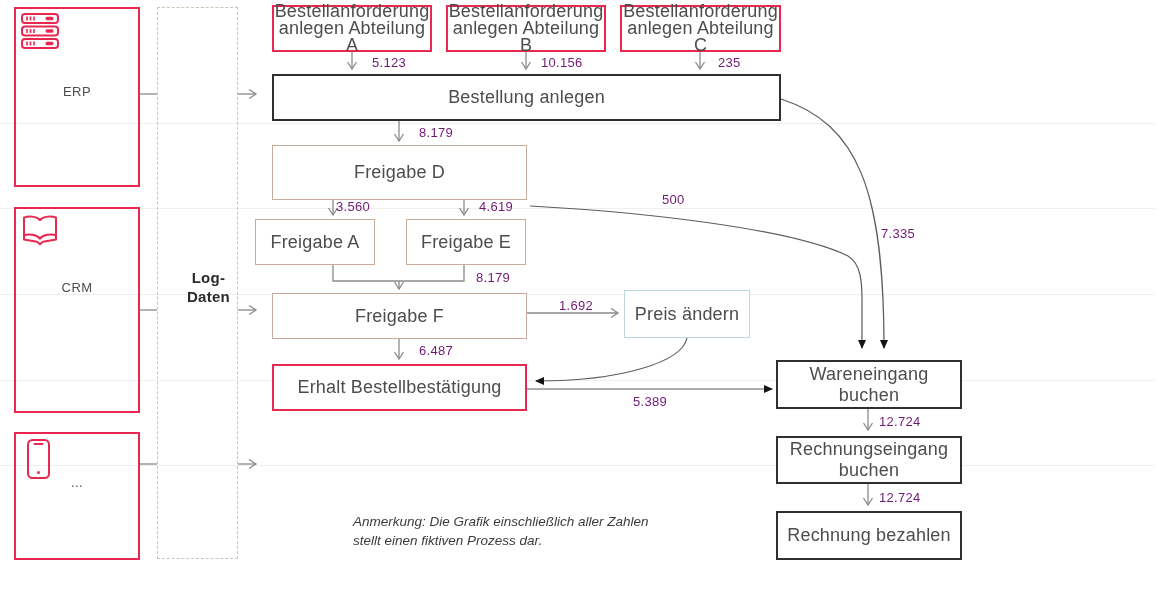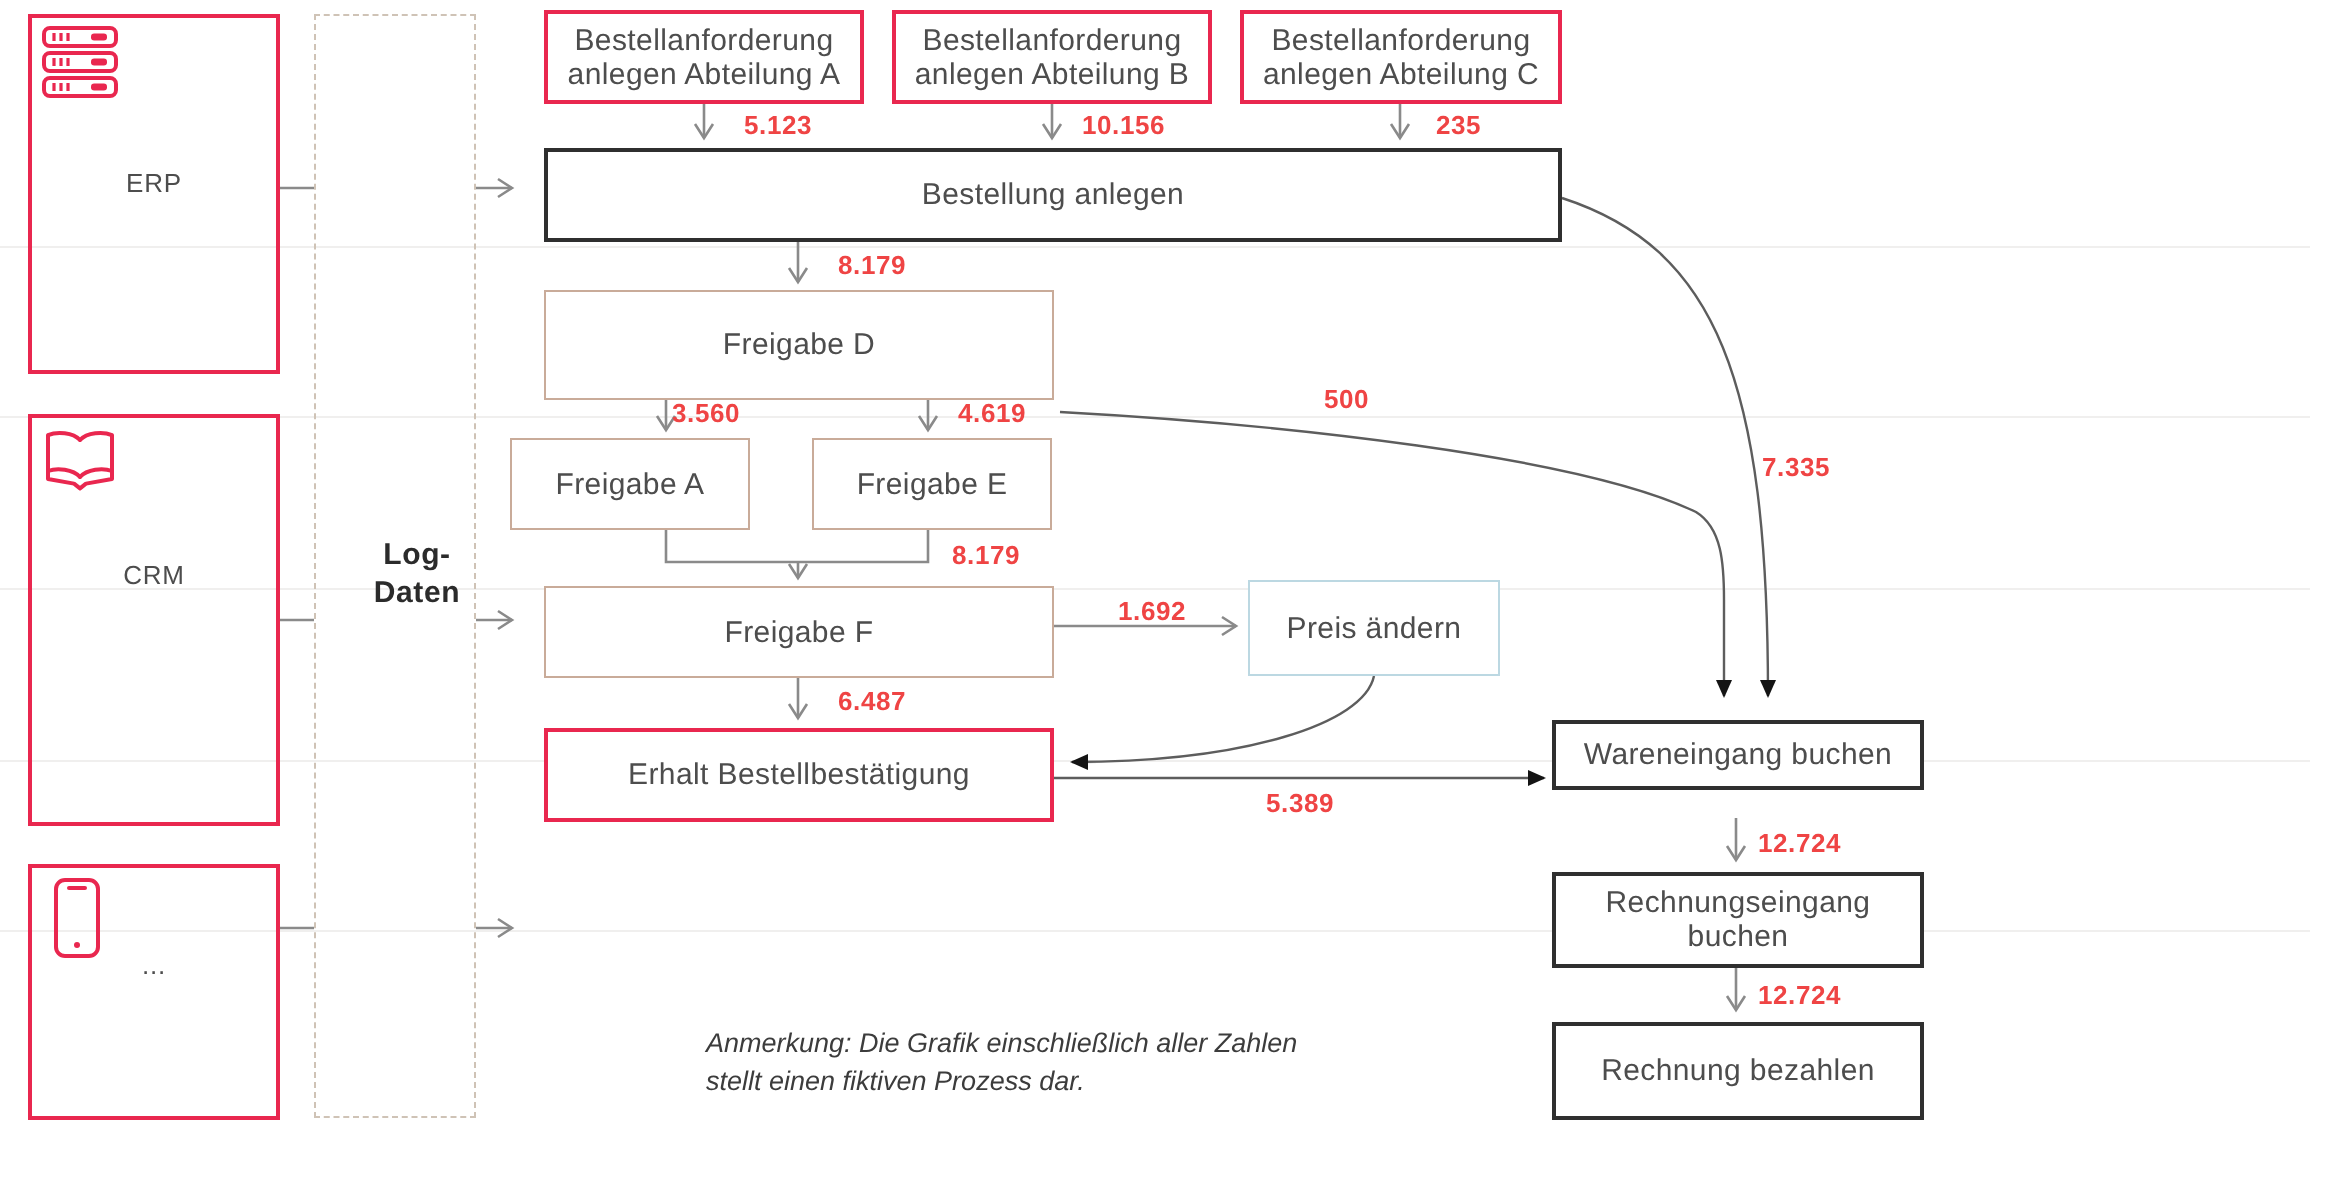--- a/index.html
+++ b/index.html
@@ -3,32 +3,32 @@
 <meta charset="utf-8">
 <style>
   html,body{margin:0;padding:0;background:#fff;}
   .stage{
     position:relative;width:1170px;height:595px;background:#fff;overflow:hidden;
     font-family:"Liberation Sans",sans-serif;color:#4d4d4d;
   }
   .grid{position:absolute;left:0;width:1155px;height:1px;background:#f0efee;}
   svg.edges{position:absolute;left:0;top:0;z-index:2;}
   .box{position:absolute;z-index:3;display:flex;align-items:center;justify-content:center;
-       text-align:center;font-size:15px;letter-spacing:.2px;color:#4d4d4d;background:#fff;box-sizing:border-box;}
+       text-align:center;font-size:18px;letter-spacing:.2px;color:#4d4d4d;background:#fff;box-sizing:border-box;}
   .box.transparent{background:transparent;}
   .b-red{border:2px solid #e9274f;}
   .b-dark{border:2px solid #2f2f2f;}
   .b-tan{border:1.5px solid #c9ab99;}
   .b-blue{border:1.5px solid #bcd8e2;}
   .b-dash{border:1px dashed #cfc3b6;}
   .two-line{line-height:17px;}
   .sysbox{z-index:3;}
   .syslabel{position:absolute;z-index:4;transform:translateX(-50%);font-size:13px;color:#4d4d4d;letter-spacing:.4px;}
   .icon{position:absolute;z-index:4;}
-  .num{position:absolute;z-index:5;font-size:13px;font-weight:bold;color:#ef4444;letter-spacing:.3px;white-space:nowrap;}
+  .num{position:absolute;z-index:5;font-size:13px;font-weight:normal;color:#701a75;letter-spacing:.3px;white-space:nowrap;}
   .logdaten{position:absolute;z-index:4;text-align:center;font-weight:bold;font-size:15px;line-height:19px;color:#2b2b2b;letter-spacing:.3px;}
   .note{position:absolute;z-index:4;font-style:italic;font-size:13.5px;line-height:19px;color:#3c3c3c;}
 </style>
 </head>
 <body>
 
 <div class="stage">
 
   <div class="grid" style="top:123px"></div>
   <div class="grid" style="top:208px"></div>
@@ -154,21 +154,21 @@
   </div>
   <div class="box b-tan" style="left:272px;top:293px;width:255px;height:46px;">
     <span>Freigabe F</span>
   </div>
   <div class="box b-blue" style="left:624px;top:290px;width:126px;height:48px;">
     <span>Preis ändern</span>
   </div>
   <div class="box b-red" style="left:272px;top:364px;width:255px;height:47px;">
     <span>Erhalt Bestellbestätigung</span>
   </div>
-  <div class="box b-dark" style="left:776px;top:360px;width:186px;height:35px;">
+  <div class="box b-dark" style="left:776px;top:360px;width:186px;height:49px;">
     <span>Wareneingang buchen</span>
   </div>
   <div class="box b-dark" style="left:776px;top:436px;width:186px;height:48px;">
     <span>Rechnungseingang buchen</span>
   </div>
   <div class="box b-dark" style="left:776px;top:511px;width:186px;height:49px;">
     <span>Rechnung bezahlen</span>
   </div>
 
   <span class="num" style="left:372px;top:55px;">5.123</span>

